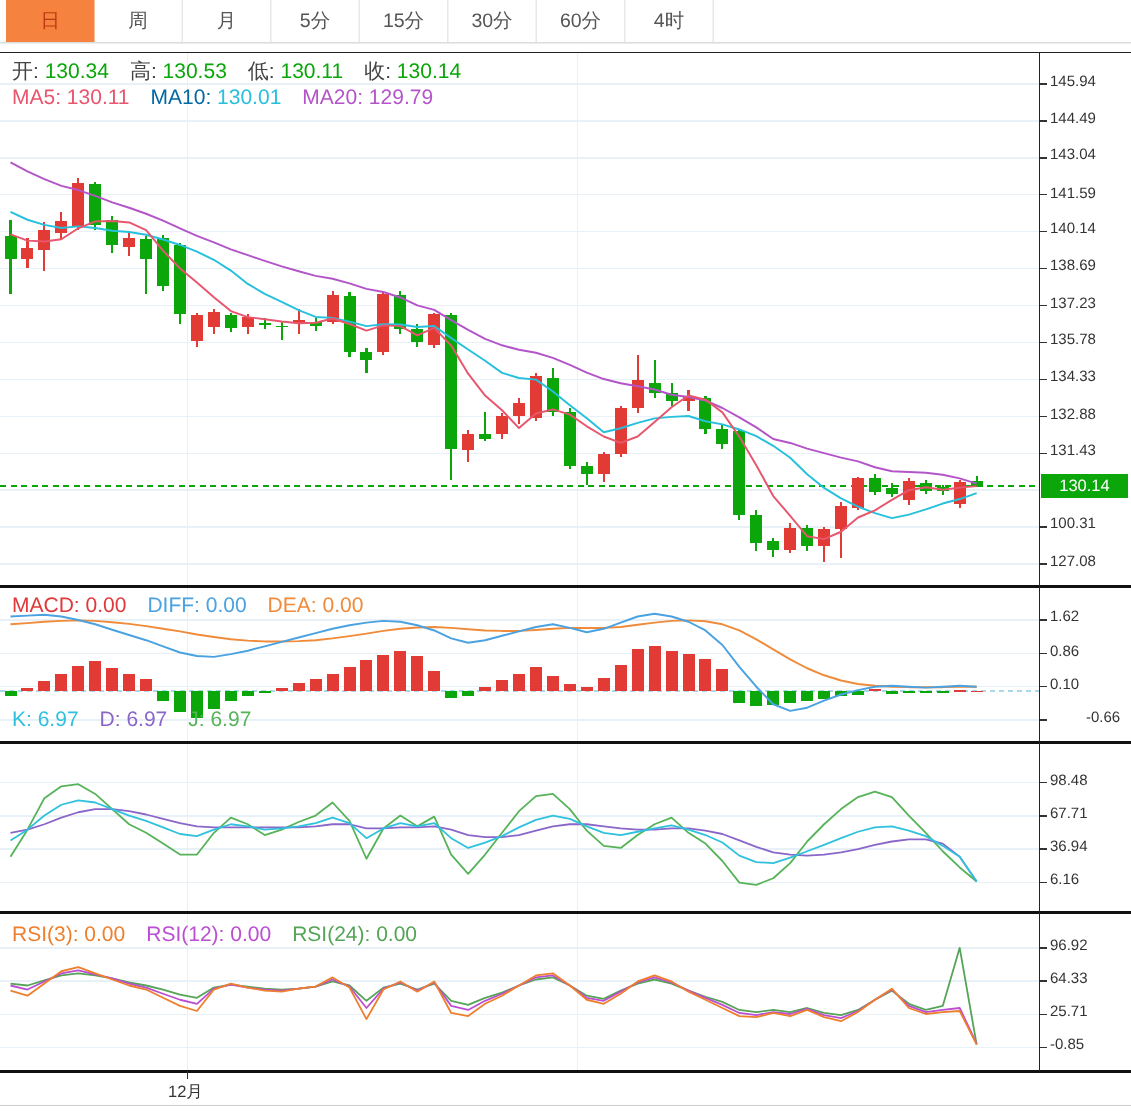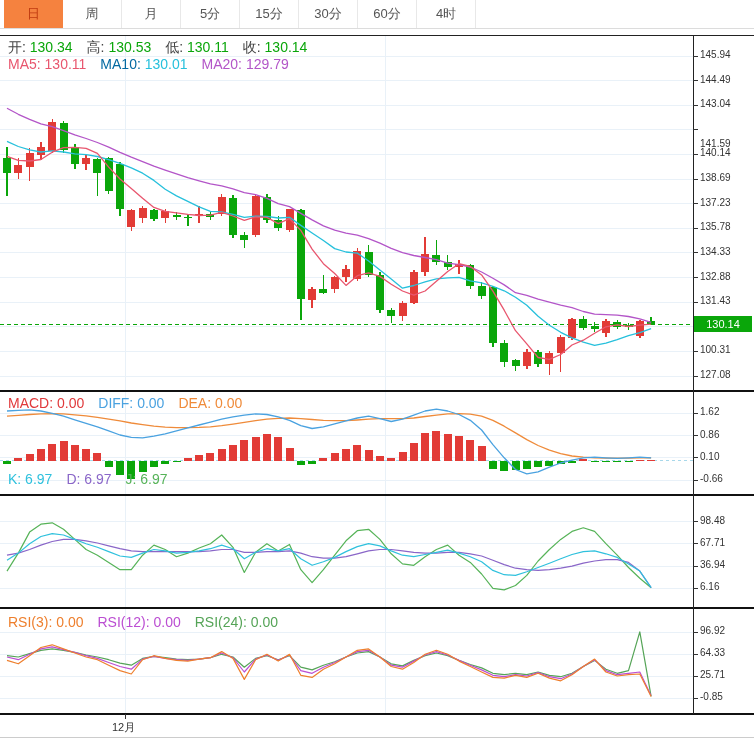--- a/index.html
+++ b/index.html
@@ -306,34 +306,34 @@
     </div>
   <div class="hdr" id="hdr-rsi" style="left:8px;top:614px;">
       <span class="item"><span style="color: rgb(238, 127, 45);">RSI(3):</span><span style="color: rgb(238, 127, 45);"> 0.00</span></span>
       <span class="item"><span style="color: rgb(187, 78, 210);">RSI(12):</span><span style="color: rgb(187, 78, 210);"> 0.00</span></span>
       <span class="item"><span style="color: rgb(85, 164, 87);">RSI(24):</span><span style="color: rgb(85, 164, 87);"> 0.00</span></span>
     </div>
   <div id="y-axis-labels">
       <div class="ylab" style="left: 700px; top: 49px;">145.94</div>
       <div class="ylab" style="left: 700px; top: 73.6036px;">144.49</div>
       <div class="ylab" style="left: 700px; top: 98.2072px;">143.04</div>
-      <div class="ylab" style="left: 700px; top: 138px;">141.59</div>
+      <div class="ylab" style="left: 700px; top: 124px;">141.59</div>
       <div class="ylab" style="left: 700px; top: 147.414px;">140.14</div>
       <div class="ylab" style="left: 700px; top: 172.018px;">138.69</div>
       <div class="ylab" style="left: 700px; top: 196.791px;">137.23</div>
       <div class="ylab" style="left: 700px; top: 221.395px;">135.78</div>
       <div class="ylab" style="left: 700px; top: 245.998px;">134.33</div>
       <div class="ylab" style="left: 700px; top: 270.602px;">132.88</div>
       <div class="ylab" style="left: 700px; top: 295.206px;">131.43</div>
       <div class="ylab" style="left: 700px; top: 344.413px;">100.31</div>
       <div class="ylab" style="left: 700px; top: 369.016px;">127.08</div>
       <div class="ylab" style="left: 700px; top: 406.315px;">1.62</div>
       <div class="ylab" style="left: 700px; top: 428.545px;">0.86</div>
       <div class="ylab" style="left: 700px; top: 450.775px;">0.10</div>
-      <div class="ylab" style="left: 700px; top: 473.005px;">-0.66</div>
+      <div class="ylab" style="left: 724px; top: 473.005px;">-0.66</div>
       <div class="ylab" style="left: 700px; top: 514.7px;">98.48</div>
       <div class="ylab" style="left: 700px; top: 536.897px;">67.71</div>
       <div class="ylab" style="left: 700px; top: 559.095px;">36.94</div>
       <div class="ylab" style="left: 700px; top: 581.3px;">6.16</div>
       <div class="ylab" style="left: 700px; top: 625px;">96.92</div>
       <div class="ylab" style="left: 700px; top: 647.099px;">64.33</div>
       <div class="ylab" style="left: 700px; top: 669.199px;">25.71</div>
       <div class="ylab" style="left: 700px; top: 691.298px;">-0.85</div>
     </div>
   <div id="x-axis-labels">

